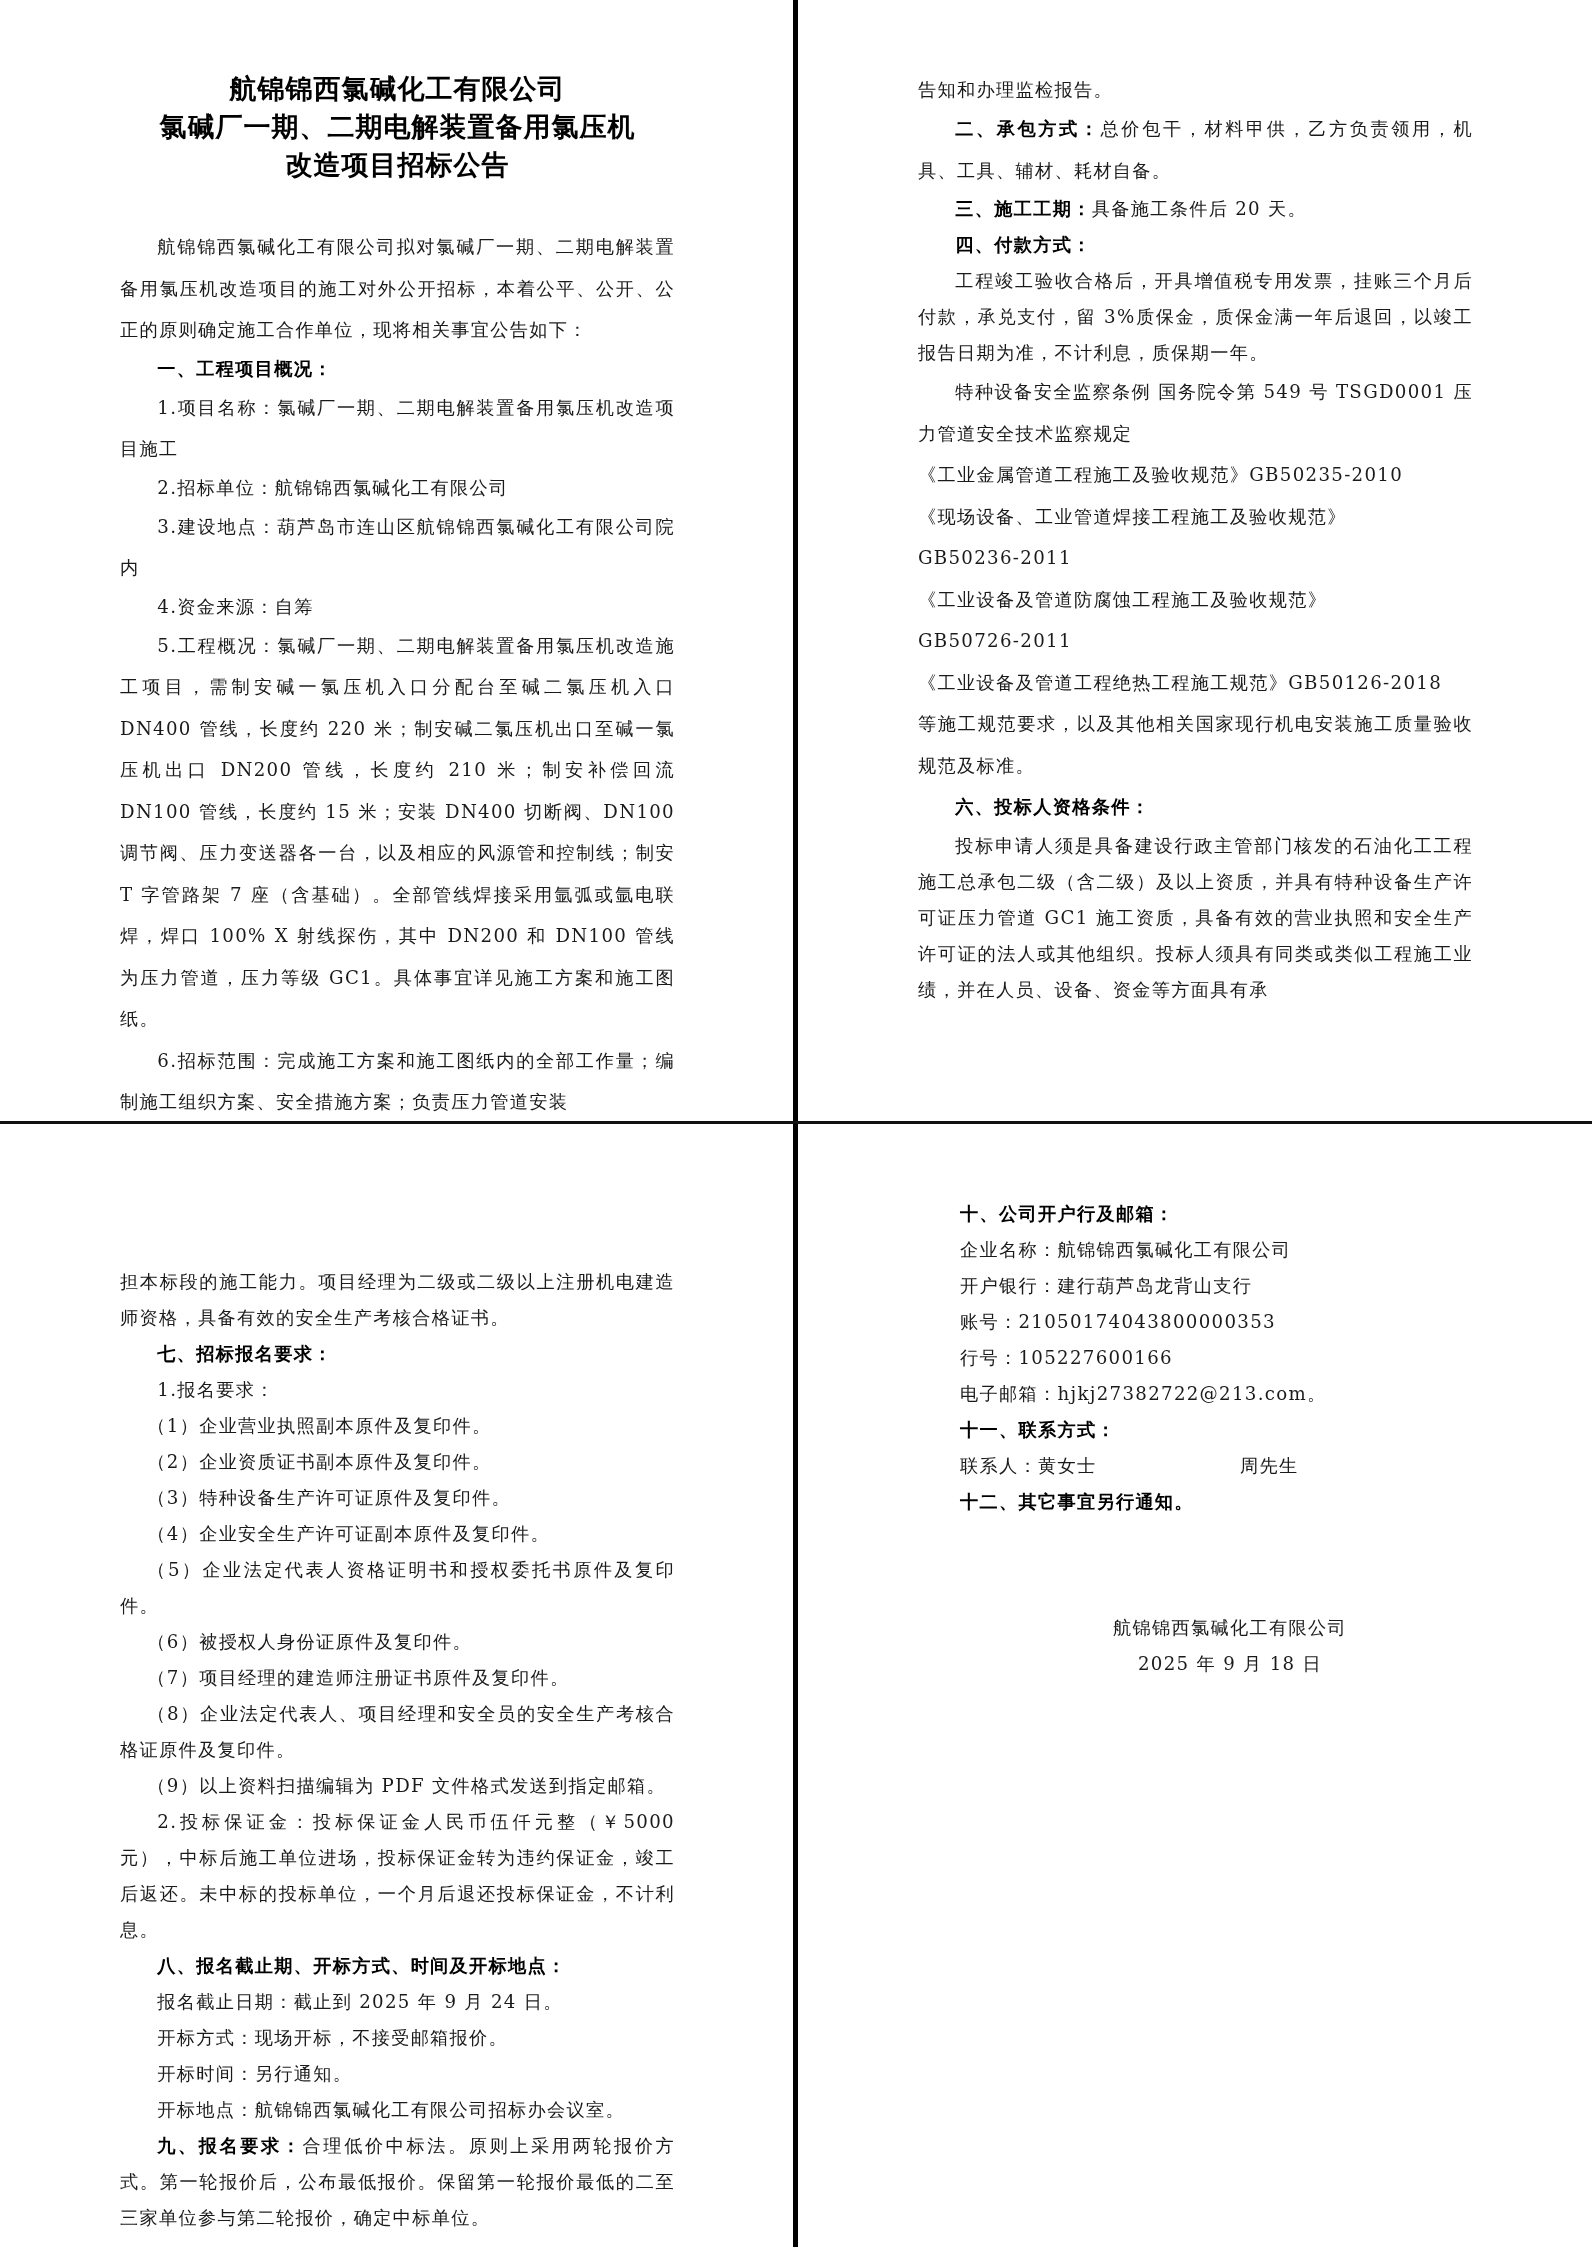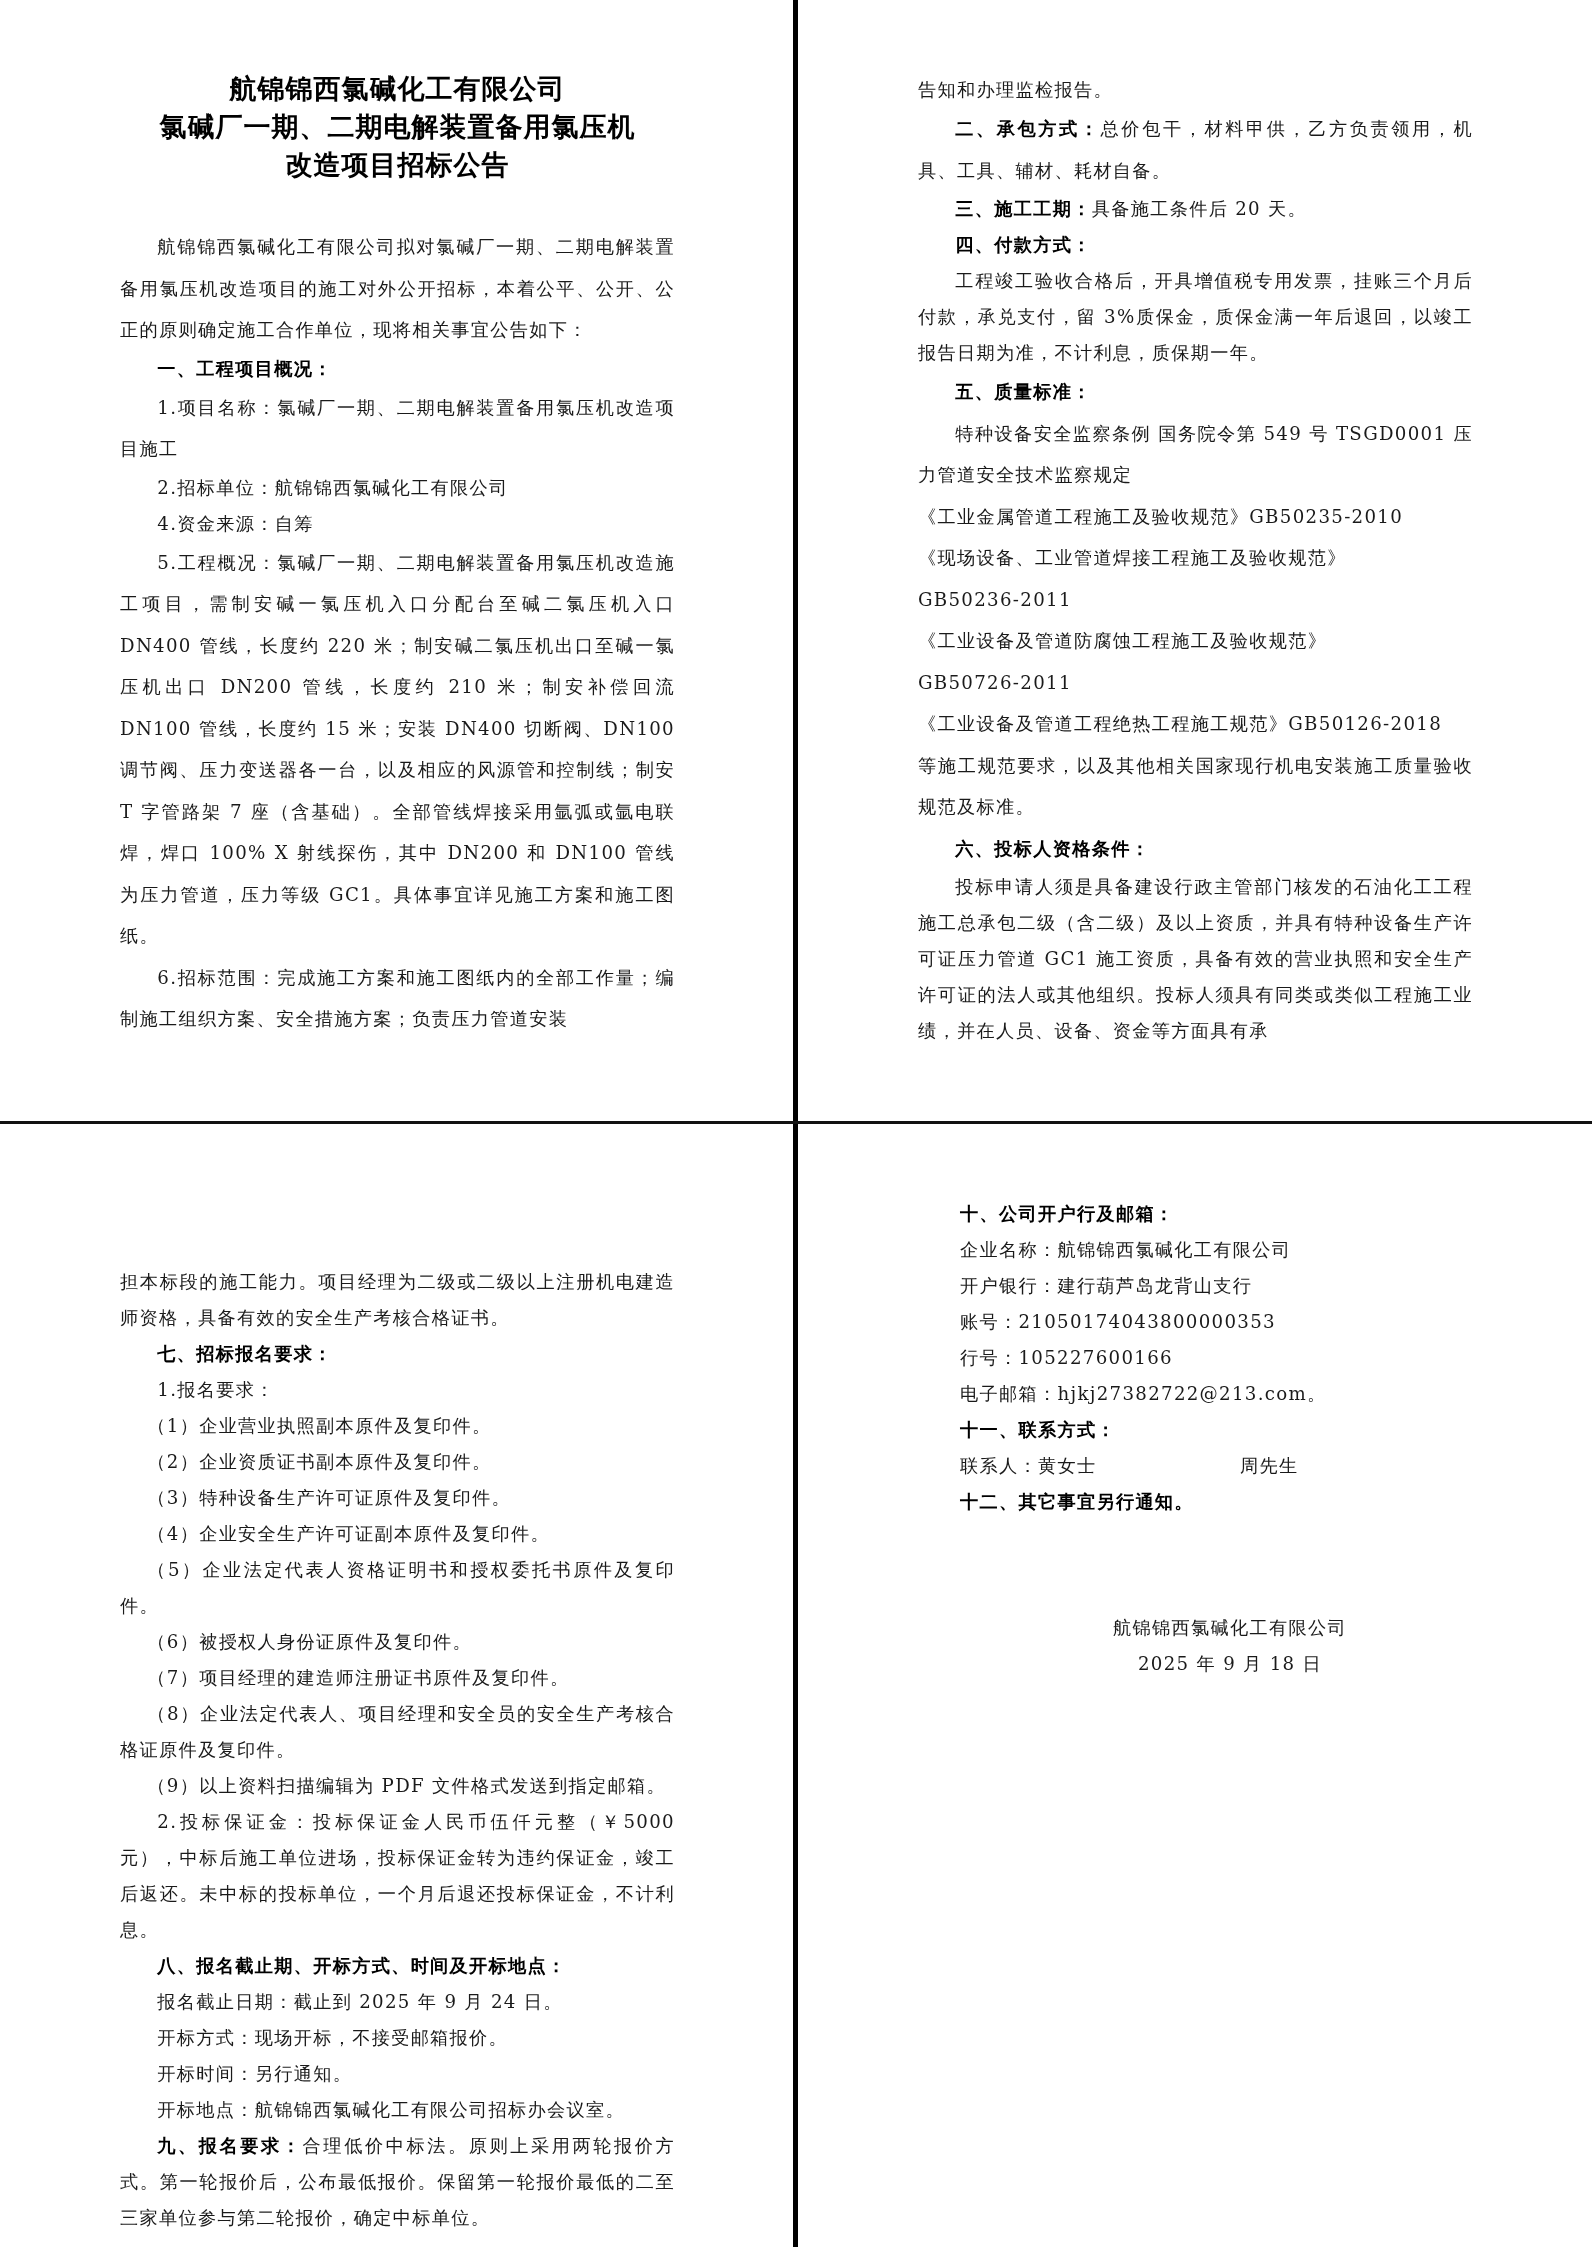--- a/index.html
+++ b/index.html
@@ -39,36 +39,36 @@
 <div class="page p1">
   <div class="title">
     <div>航锦锦西氯碱化工有限公司</div>
     <div>氯碱厂一期、二期电解装置备用氯压机</div>
     <div>改造项目招标公告</div>
   </div>
   <p class="para indent">航锦锦西氯碱化工有限公司拟对氯碱厂一期、二期电解装置备用氯压机改造项目的施工对外公开招标，本着公平、公开、公正的原则确定施工合作单位，现将相关事宜公告如下：</p>
   <p class="para indent heading tight">一、工程项目概况：</p>
   <p class="para indent">1.项目名称：氯碱厂一期、二期电解装置备用氯压机改造项目施工</p>
   <p class="para indent tight">2.招标单位：航锦锦西氯碱化工有限公司</p>
+  <p class="para indent">3.建设地点：葫芦岛市连山区航锦锦西氯碱化工有限公司院内</p>
   <p class="para indent tight">4.资金来源：自筹</p>
   <p class="para indent">5.工程概况：氯碱厂一期、二期电解装置备用氯压机改造施工项目，需制安碱一氯压机入口分配台至碱二氯压机入口 DN400 管线，长度约 220 米；制安碱二氯压机出口至碱一氯压机出口 DN200 管线，长度约 210 米；制安补偿回流 DN100 管线，长度约 15 米；安装 DN400 切断阀、DN100 调节阀、压力变送器各一台，以及相应的风源管和控制线；制安 T 字管路架 7 座（含基础）。全部管线焊接采用氩弧或氩电联焊，焊口 100% X 射线探伤，其中 DN200 和 DN100 管线为压力管道，压力等级 GC1。具体事宜详见施工方案和施工图纸。</p>
   <p class="para indent">6.招标范围：完成施工方案和施工图纸内的全部工作量；编制施工组织方案、安全措施方案；负责压力管道安装</p>
 </div>
 
 <div class="page p2">
   <p class="para tight">告知和办理监检报告。</p>
   <p class="para indent">
     <span class="lbl-bold">二、承包方式：</span><span>总价包干，材料甲供，乙方负责领用，机具、工具、辅材、耗材自备。</span>
   </p>
   <p class="para indent tight">
     <span class="lbl-bold">三、施工工期：</span><span>具备施工条件后 20 天。</span>
   </p>
   <p class="para indent heading tight">四、付款方式：</p>
   <p class="para indent tight">工程竣工验收合格后，开具增值税专用发票，挂账三个月后付款，承兑支付，留 3%质保金，质保金满一年后退回，以竣工报告日期为准，不计利息，质保期一年。</p>
-  <p class="para indent heading">五、质量标准：</p>
   <p class="para indent">特种设备安全监察条例 国务院令第 549 号 TSGD0001 压力管道安全技术监察规定</p>
   <p class="para">《工业金属管道工程施工及验收规范》GB50235-2010</p>
   <p class="para">《现场设备、工业管道焊接工程施工及验收规范》</p>
   <p class="para">GB50236-2011</p>
   <p class="para">《工业设备及管道防腐蚀工程施工及验收规范》</p>
   <p class="para">GB50726-2011</p>
   <p class="para">《工业设备及管道工程绝热工程施工规范》GB50126-2018</p>
   <p class="para">等施工规范要求，以及其他相关国家现行机电安装施工质量验收规范及标准。</p>
   <p class="para indent heading">六、投标人资格条件：</p>
   <p class="para indent tight">投标申请人须是具备建设行政主管部门核发的石油化工工程施工总承包二级（含二级）及以上资质，并具有特种设备生产许可证压力管道 GC1 施工资质，具备有效的营业执照和安全生产许可证的法人或其他组织。投标人须具有同类或类似工程施工业绩，并在人员、设备、资金等方面具有承</p>

